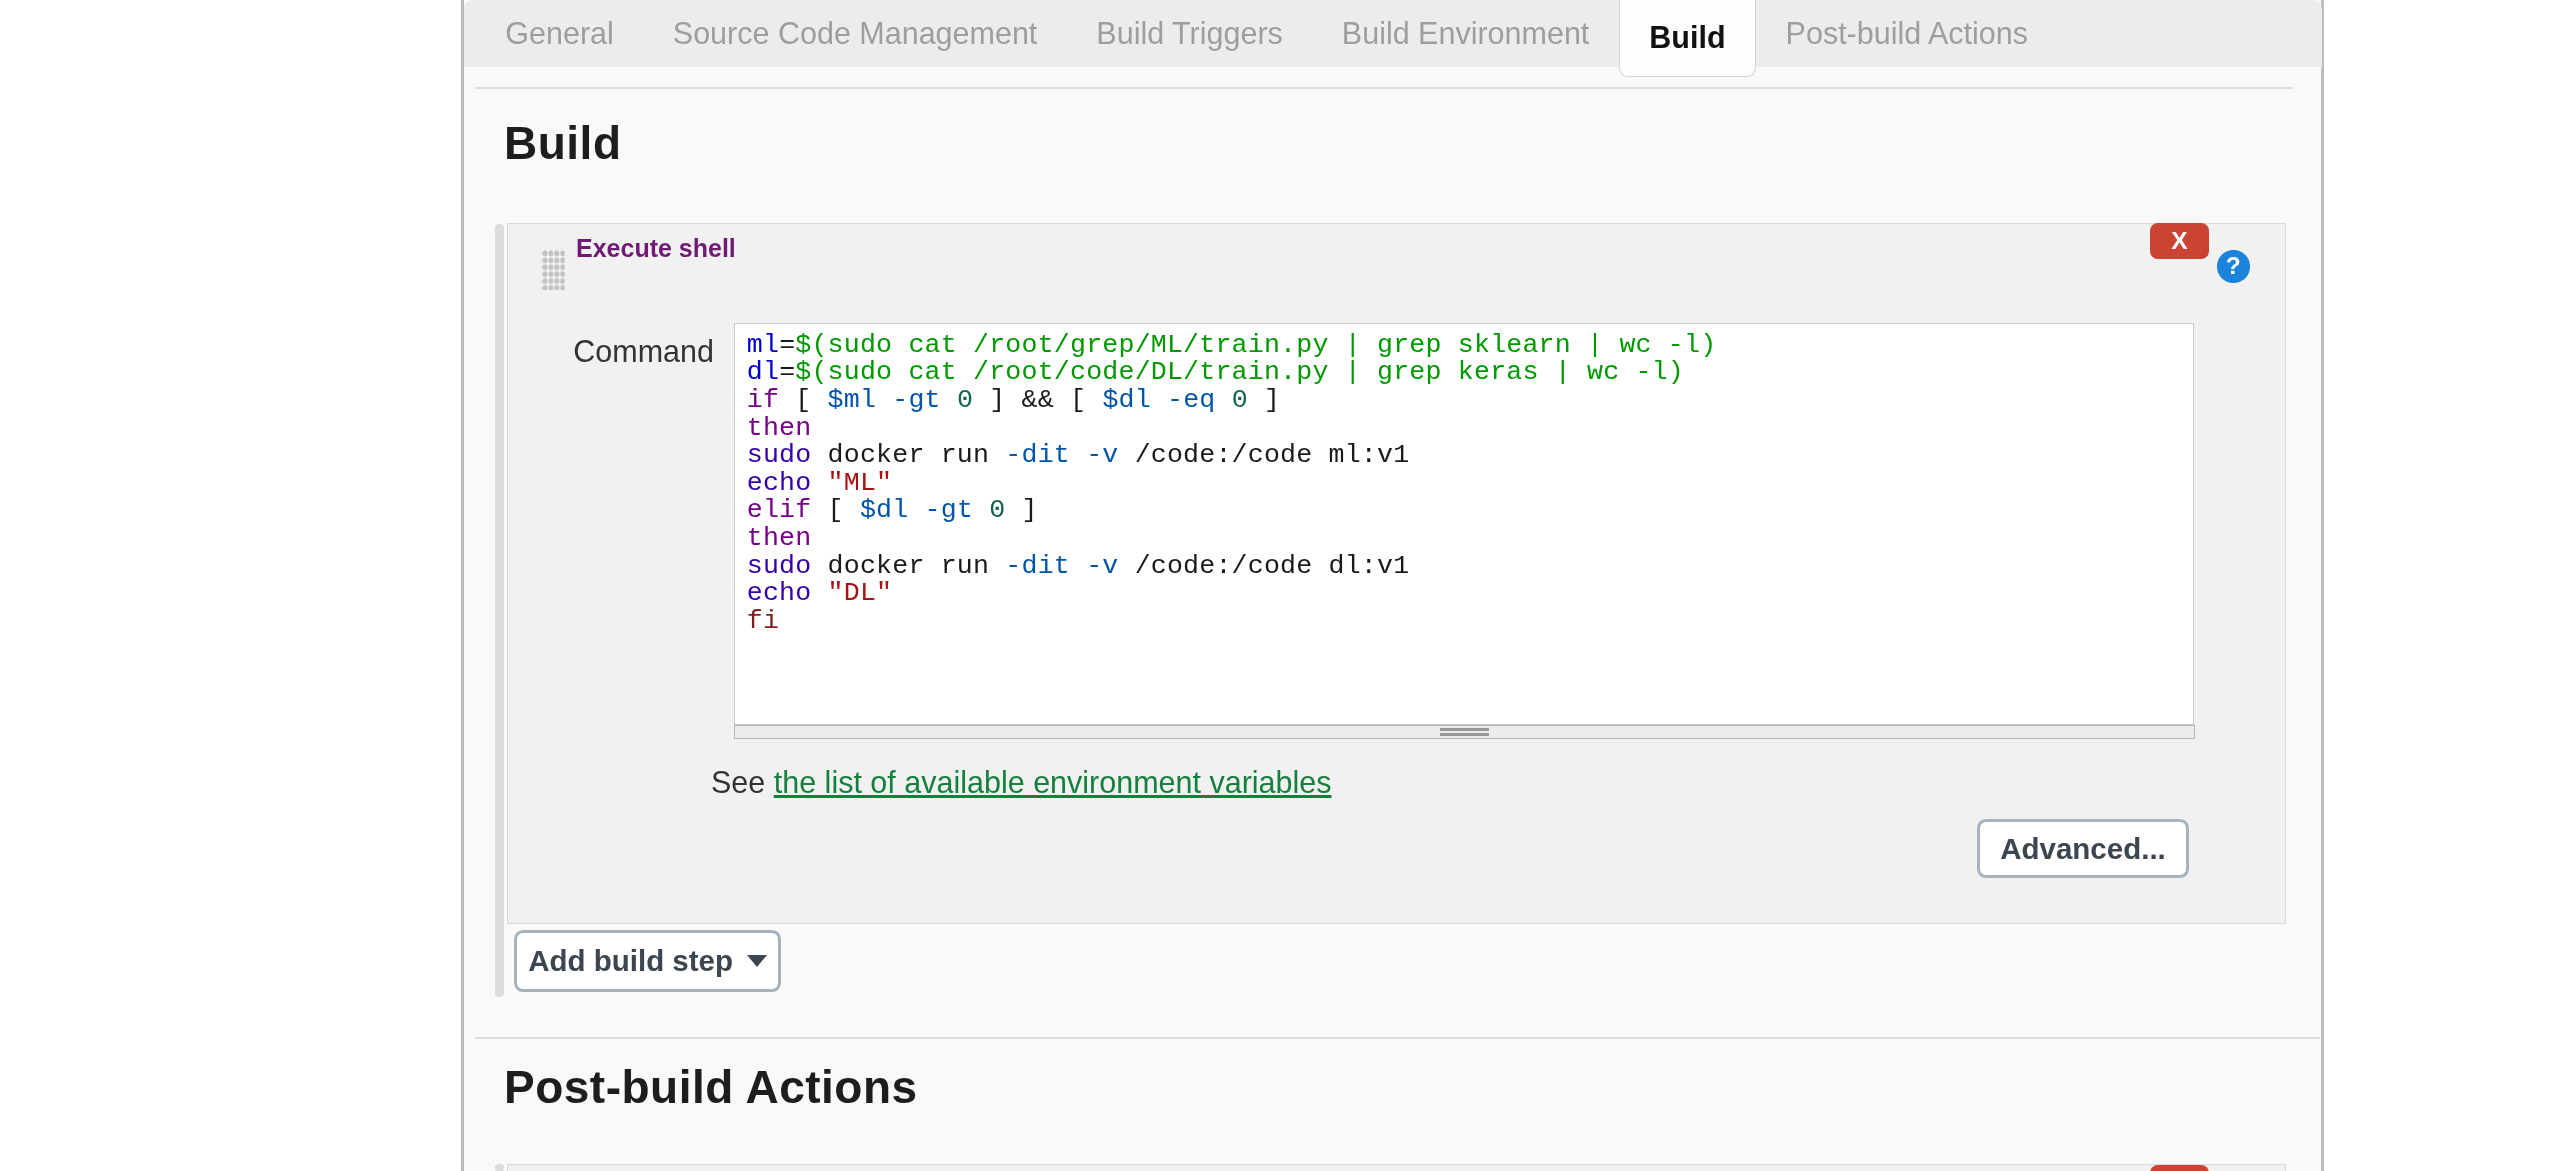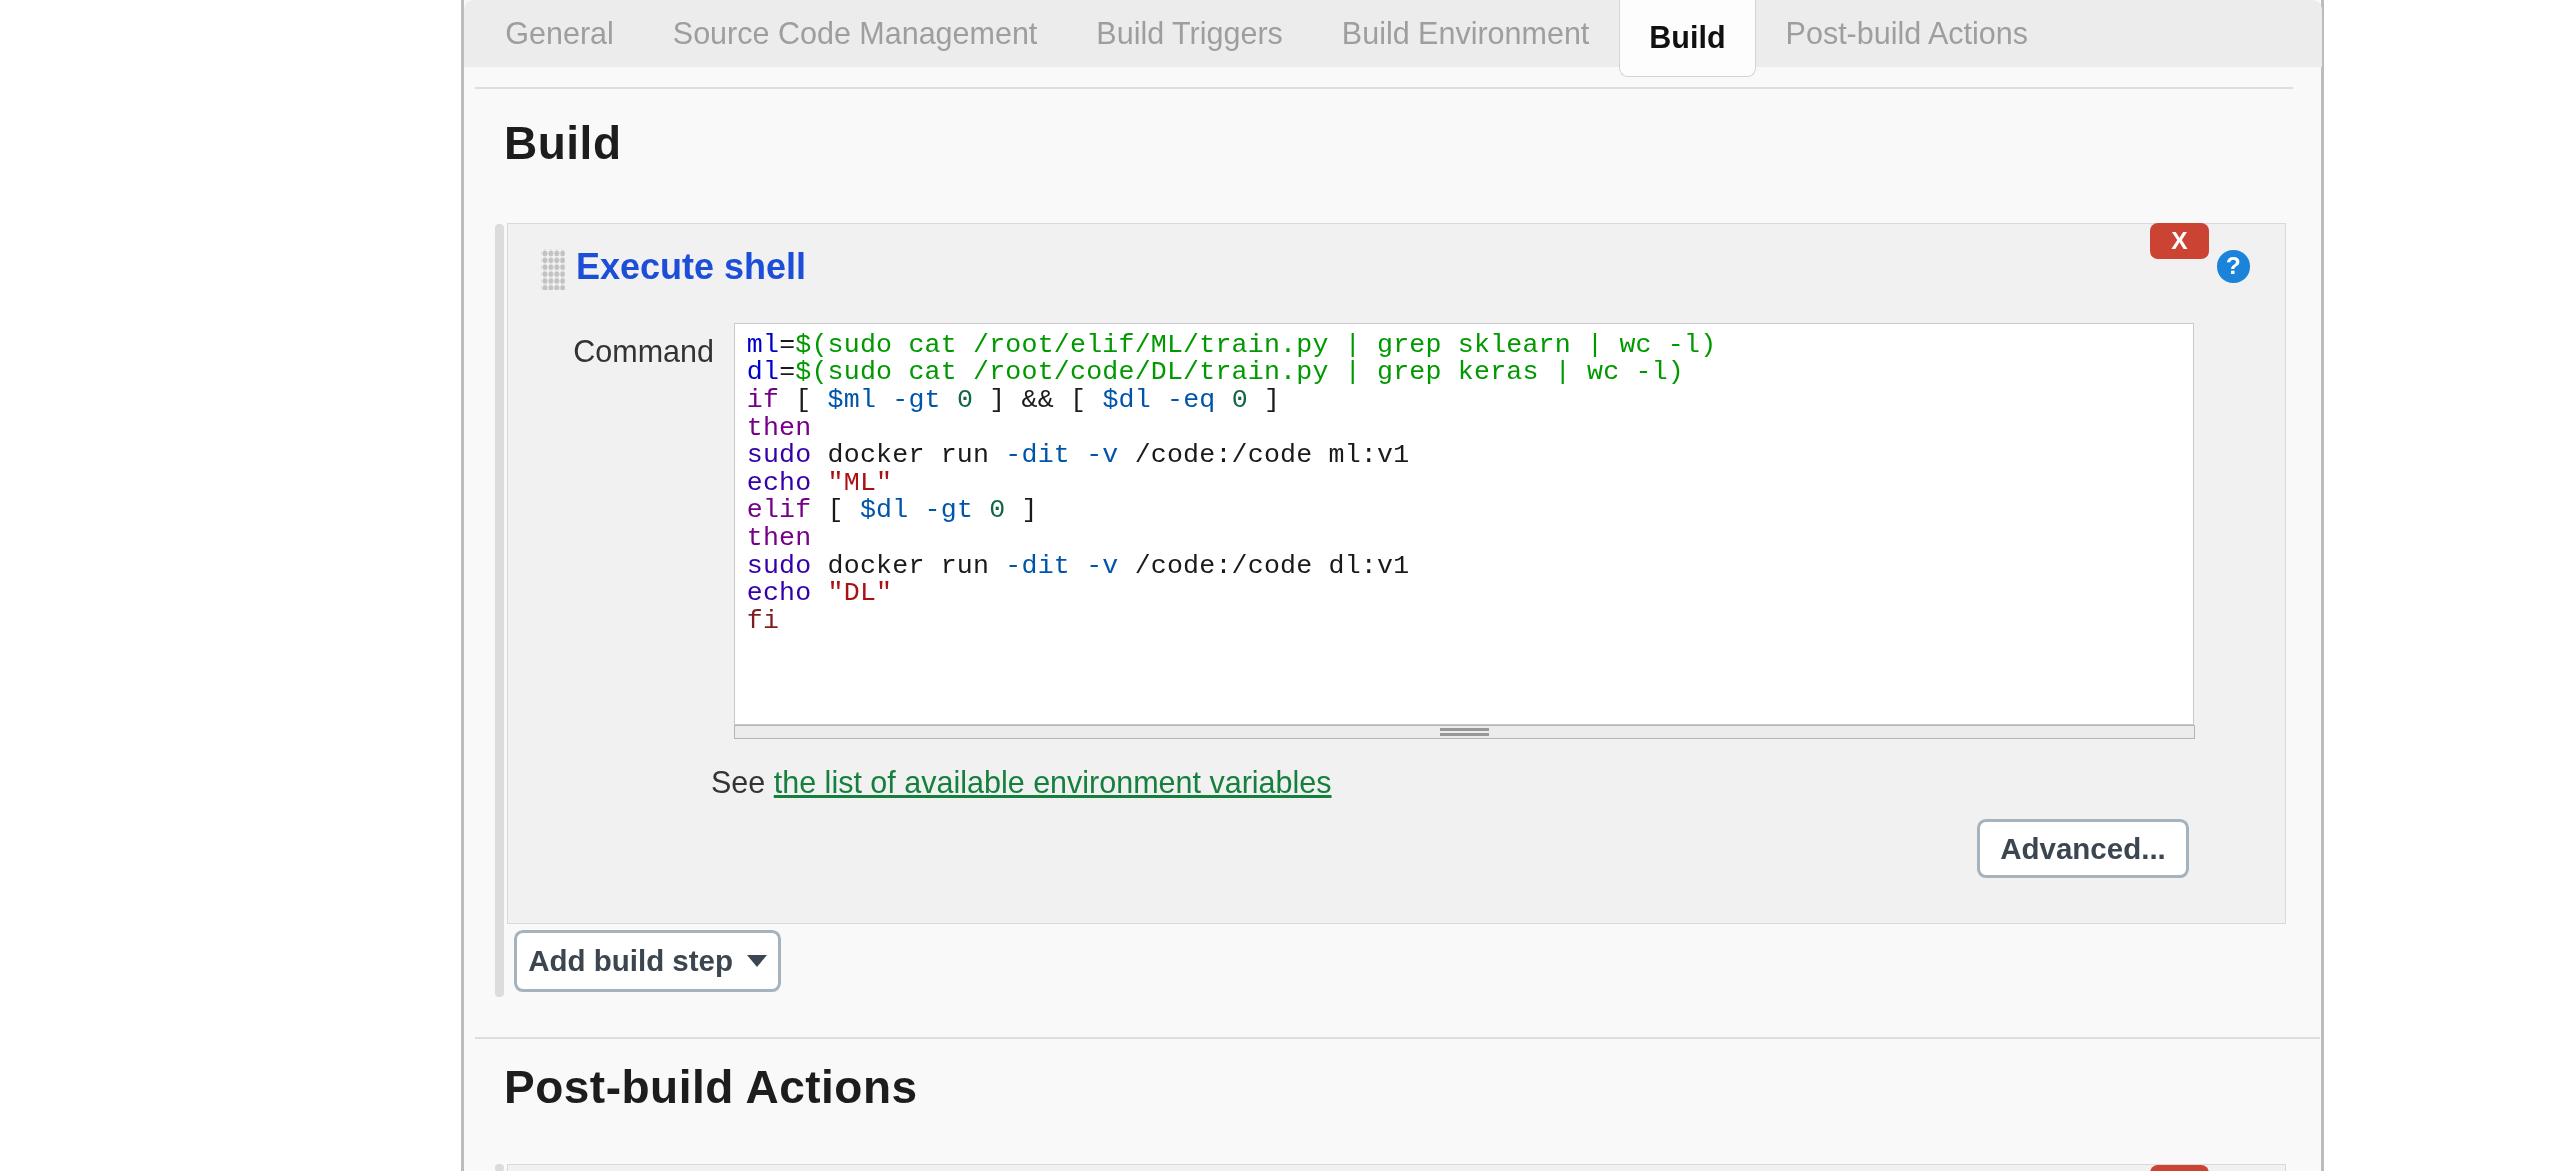--- a/index.html
+++ b/index.html
@@ -50,21 +50,21 @@
   #card1{top:223px;height:701px;}
   #card2{top:1164px;height:39px;}
   #strip1{top:224px;height:773px;}
   #strip2{top:1164px;height:7.9px;}
 
   .dots{
     position:absolute;left:541px;top:249px;width:23.6px;height:41px;
     background-image:radial-gradient(#c2c2c2 2.3px, rgba(0,0,0,0) 2.7px);
     background-size:5.9px 6.9px;background-position:1px 1px;cursor:grab;
   }
-  .step-title{position:absolute;left:576px;top:246px;font-size:36px;font-weight:bold;color:#1d4ed8;}
+  .step-title{position:absolute;left:576px;top:234px;font-size:25px;font-weight:bold;color:#701a75;}
 
   .xbtn{
     position:absolute;left:2150px;width:59px;height:36px;background:#ca4333;border:none;border-radius:7.9px;
     color:#fff;font-weight:bold;font-size:24.6px;display:flex;align-items:center;justify-content:center;
     cursor:pointer;font-family:"Liberation Sans",sans-serif;z-index:5;
   }
   #xbtn1{top:223px;}
   #xbtn2{top:1165px;}
   .helpbtn{
     position:absolute;left:2217px;top:250px;width:32.5px;height:32.5px;border-radius:50%;
@@ -134,21 +134,21 @@
   <div class="dots"></div>
   <div class="step-title">Execute shell</div>
 
   <button class="xbtn" id="xbtn1">X</button>
   <button class="helpbtn">?</button>
 
   <div class="cmd-label">Command</div>
 
   <div class="editor">
     <div>
-        <div class="code-line"><span style="color: rgb(0, 0, 204);">ml</span><span style="color: rgb(26, 26, 26);">=</span><span style="color: rgb(0, 153, 0);">$(sudo cat /root/elif/ML/train.py | grep sklearn | wc -l)</span></div>
+        <div class="code-line"><span style="color: rgb(0, 0, 204);">ml</span><span style="color: rgb(26, 26, 26);">=</span><span style="color: rgb(0, 153, 0);">$(sudo cat /root/grep/ML/train.py | grep sklearn | wc -l)</span></div>
         <div class="code-line"><span style="color: rgb(0, 0, 204);">dl</span><span style="color: rgb(26, 26, 26);">=</span><span style="color: rgb(0, 153, 0);">$(sudo cat /root/code/DL/train.py | grep keras | wc -l)</span></div>
         <div class="code-line"><span style="color: rgb(119, 0, 136);">if</span><span style="color: rgb(26, 26, 26);"> [ </span><span style="color: rgb(0, 85, 170);">$ml</span><span style="color: rgb(26, 26, 26);"> </span><span style="color: rgb(0, 85, 170);">-gt</span><span style="color: rgb(26, 26, 26);"> </span><span style="color: rgb(17, 102, 68);">0</span><span style="color: rgb(26, 26, 26);"> ] &amp;&amp; [ </span><span style="color: rgb(0, 85, 170);">$dl</span><span style="color: rgb(26, 26, 26);"> </span><span style="color: rgb(0, 85, 170);">-eq</span><span style="color: rgb(26, 26, 26);"> </span><span style="color: rgb(17, 102, 68);">0</span><span style="color: rgb(26, 26, 26);"> ]</span></div>
         <div class="code-line"><span style="color: rgb(119, 0, 136);">then</span></div>
         <div class="code-line"><span style="color: rgb(51, 0, 170);">sudo</span><span style="color: rgb(26, 26, 26);"> docker run </span><span style="color: rgb(0, 85, 170);">-dit</span><span style="color: rgb(26, 26, 26);"> </span><span style="color: rgb(0, 85, 170);">-v</span><span style="color: rgb(26, 26, 26);"> /code:/code ml:v1</span></div>
         <div class="code-line"><span style="color: rgb(51, 0, 170);">echo</span><span style="color: rgb(26, 26, 26);"> </span><span style="color: rgb(170, 17, 17);">"ML"</span></div>
         <div class="code-line"><span style="color: rgb(119, 0, 136);">elif</span><span style="color: rgb(26, 26, 26);"> [ </span><span style="color: rgb(0, 85, 170);">$dl</span><span style="color: rgb(26, 26, 26);"> </span><span style="color: rgb(0, 85, 170);">-gt</span><span style="color: rgb(26, 26, 26);"> </span><span style="color: rgb(17, 102, 68);">0</span><span style="color: rgb(26, 26, 26);"> ]</span></div>
         <div class="code-line"><span style="color: rgb(119, 0, 136);">then</span></div>
         <div class="code-line"><span style="color: rgb(51, 0, 170);">sudo</span><span style="color: rgb(26, 26, 26);"> docker run </span><span style="color: rgb(0, 85, 170);">-dit</span><span style="color: rgb(26, 26, 26);"> </span><span style="color: rgb(0, 85, 170);">-v</span><span style="color: rgb(26, 26, 26);"> /code:/code dl:v1</span></div>
         <div class="code-line"><span style="color: rgb(51, 0, 170);">echo</span><span style="color: rgb(26, 26, 26);"> </span><span style="color: rgb(170, 17, 17);">"DL"</span></div>
         <div class="code-line"><span style="color: #7f1d1d;">fi</span></div>

